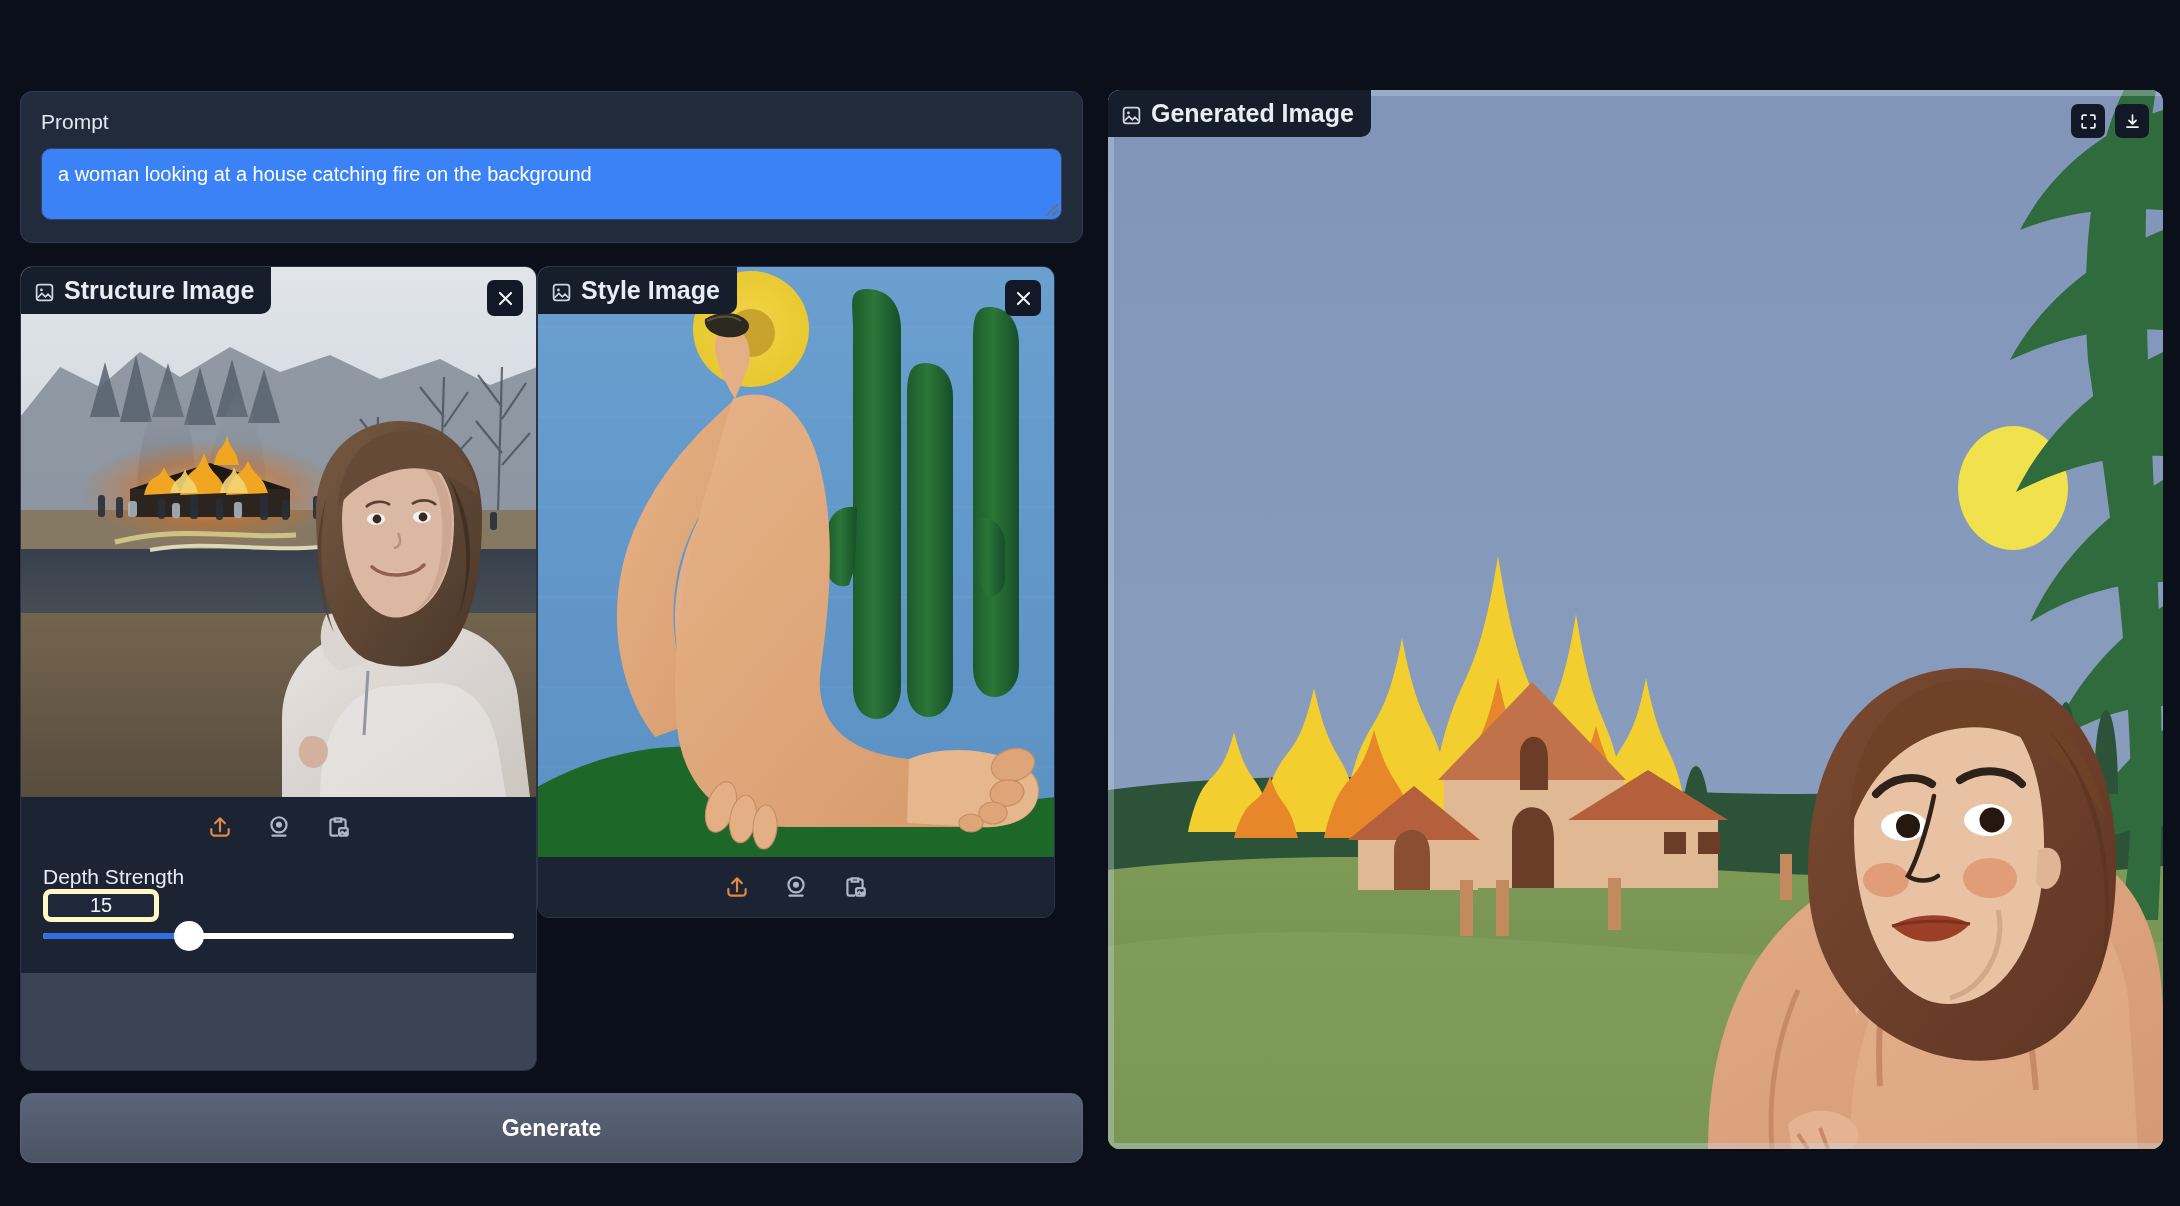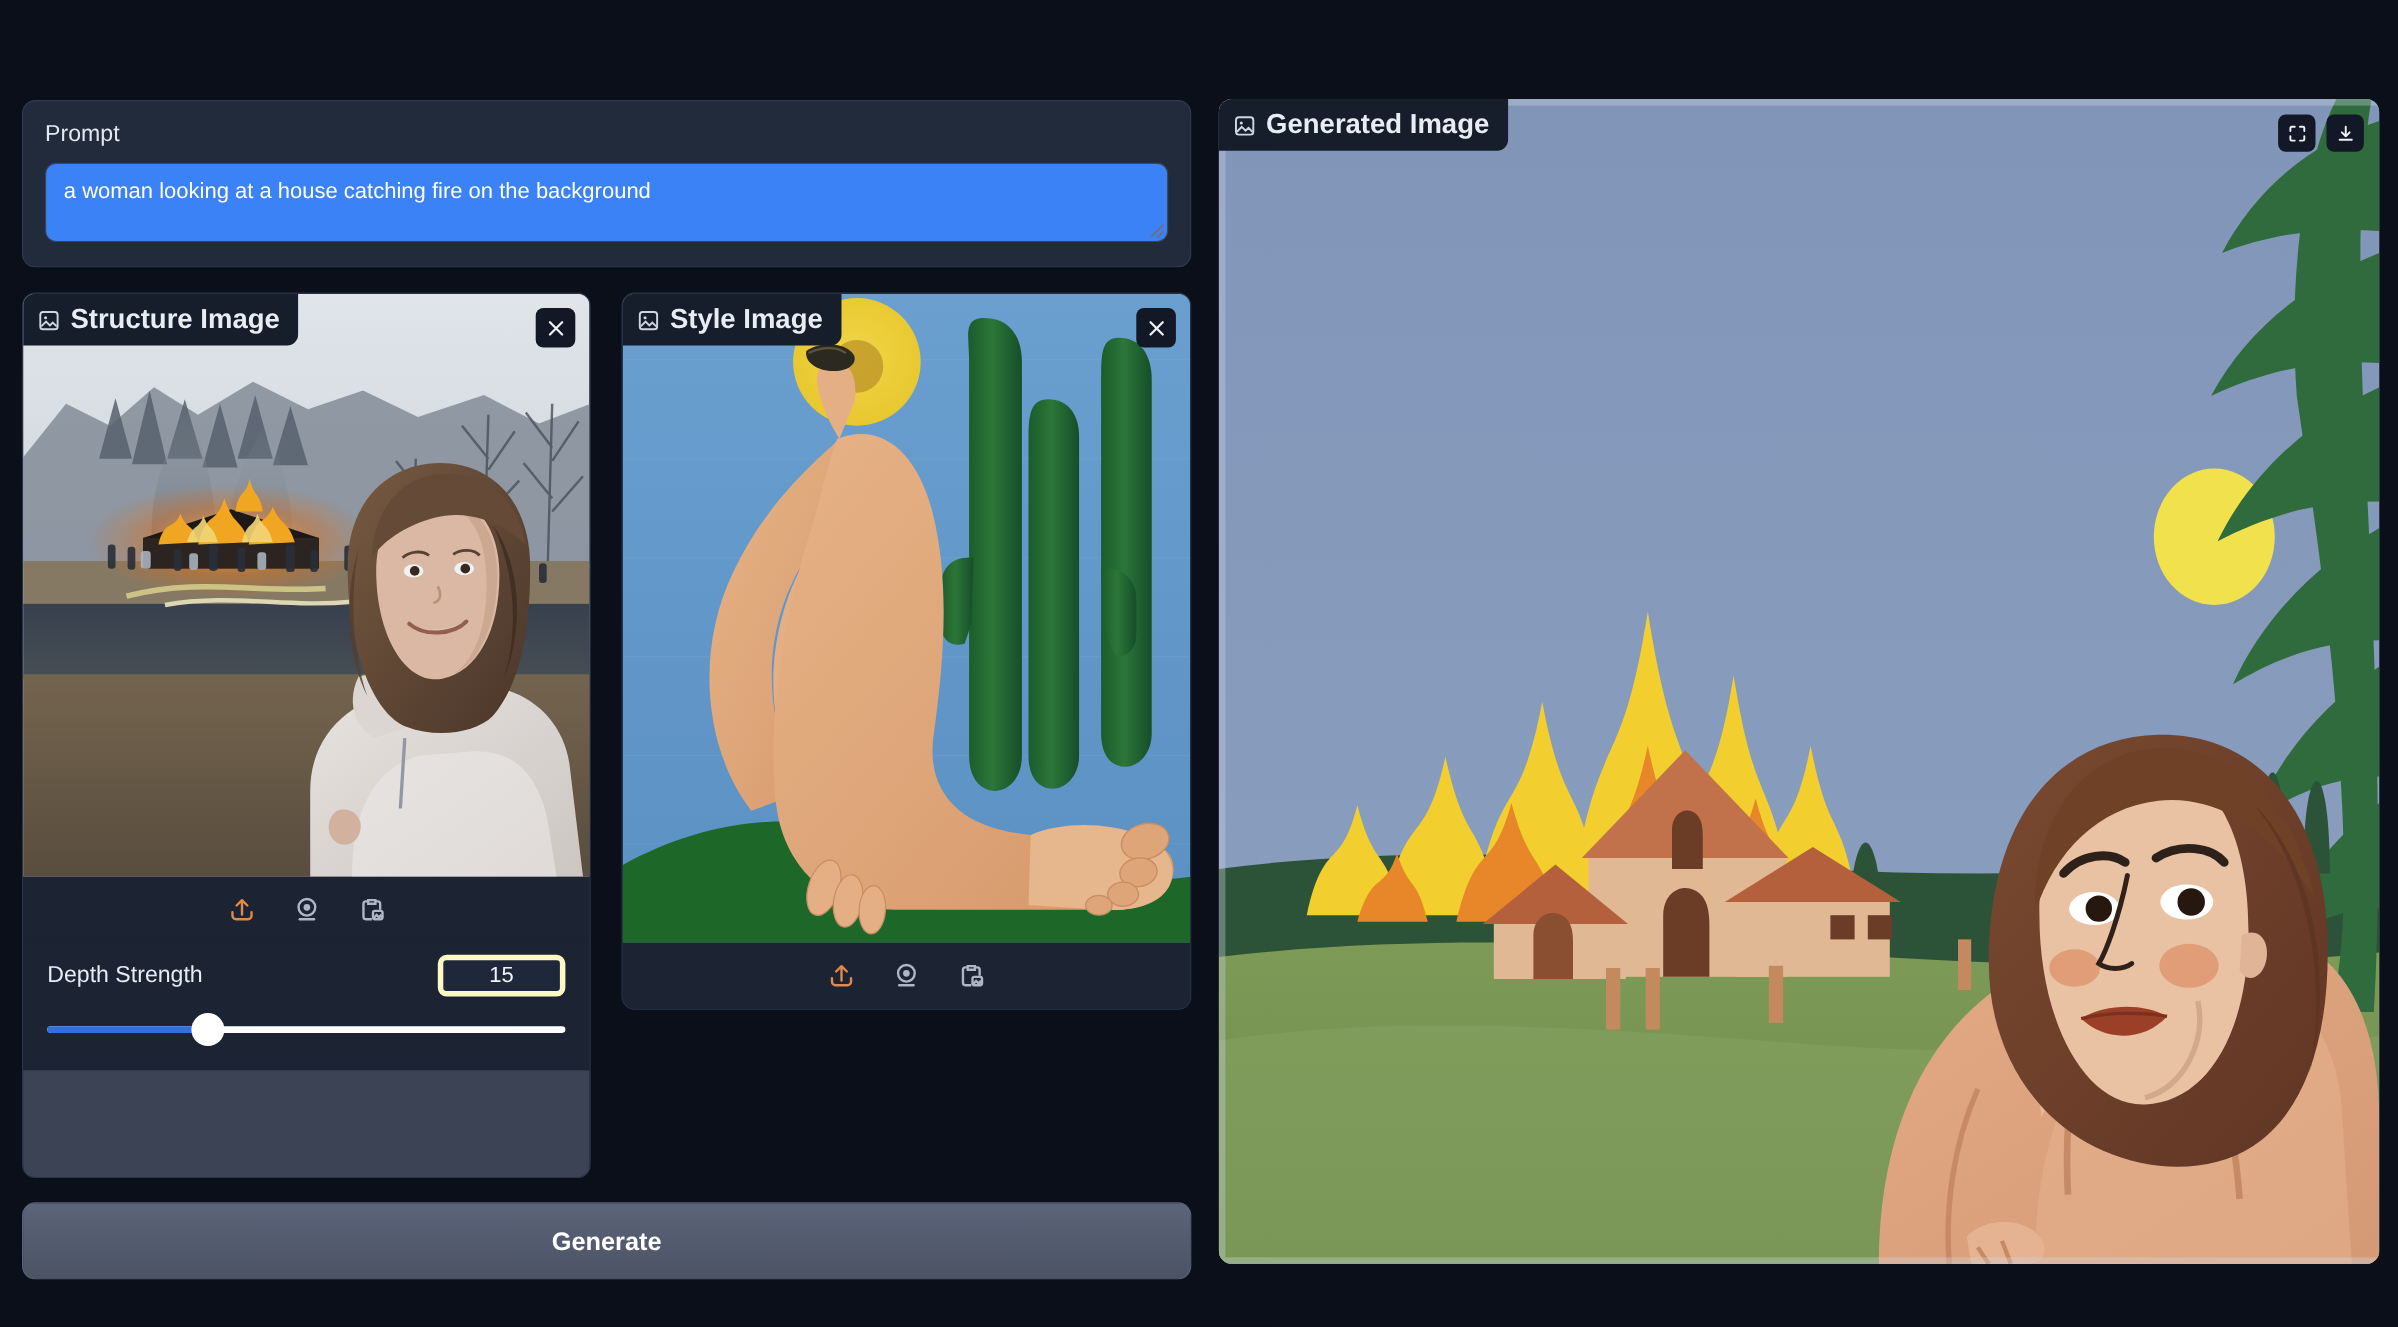--- a/index.html
+++ b/index.html
@@ -32,21 +32,21 @@
   }
   .prompt-text { color: #ffffff; font-size: 20px; line-height: 1.2; }
   .resize-grip {
     position: absolute; right: 3px; bottom: 3px; width: 12px; height: 12px;
     background:
       linear-gradient(135deg, transparent 0 45%, #66718a 45% 56%, transparent 56% 100%),
       linear-gradient(135deg, transparent 0 70%, #66718a 70% 82%, transparent 82% 100%);
   }
 
   
-  .cards-row { display: flex; gap: 28px; margin-top: 23px; align-items: flex-start; }
+  .cards-row { display: flex; margin-top: 23px; align-items: flex-start; }
 
   .img-card {
     background: #1c2434; border: 1px solid #2b3549; border-radius: 12px;
     overflow: hidden; position: relative;
   }
   .card-structure { width: 517px; }
   .card-style { width: 518px; }
 
   .img-frame { position: relative; overflow: hidden; }
   .structure-frame { height: 530px; }
@@ -71,21 +71,21 @@
   .close-btn svg { width: 19px; height: 19px; }
 
   .tool-row {
     display: flex; align-items: center; justify-content: center; gap: 27px;
     height: 60px; background: #1c2434;
   }
   .tool-btn { width: 32px; height: 32px; display: flex; align-items: center; justify-content: center; cursor: pointer; }
   .tool-btn svg { width: 26px; height: 26px; }
 
   .slider-block { padding: 8px 22px 22px 22px; background: #1c2434; }
-  .slider-head { display: flex; align-items: center; justify-content: space-between; height: 44px; }
+  .slider-head { display: flex; align-items: flex-start; justify-content: space-between; height: 44px; flex-direction: column; }
   .slider-label { color: #e7ebf2; font-size: 21px; }
   .value-box {
     min-width: 116px; height: 38px; border: 5px solid #fef9c3; border-radius: 8px;
     background: #1f283a; color: #f0f3f8; font-size: 20px;
     display: flex; align-items: center; justify-content: center; padding: 0 12px;
   }
   .slider-rail-wrap { position: relative; height: 30px; margin-top: 12px; }
   .slider-rail {
     position: absolute; left: 0; right: 0; top: 12px; height: 6px;
     background: #ffffff; border-radius: 3px;

